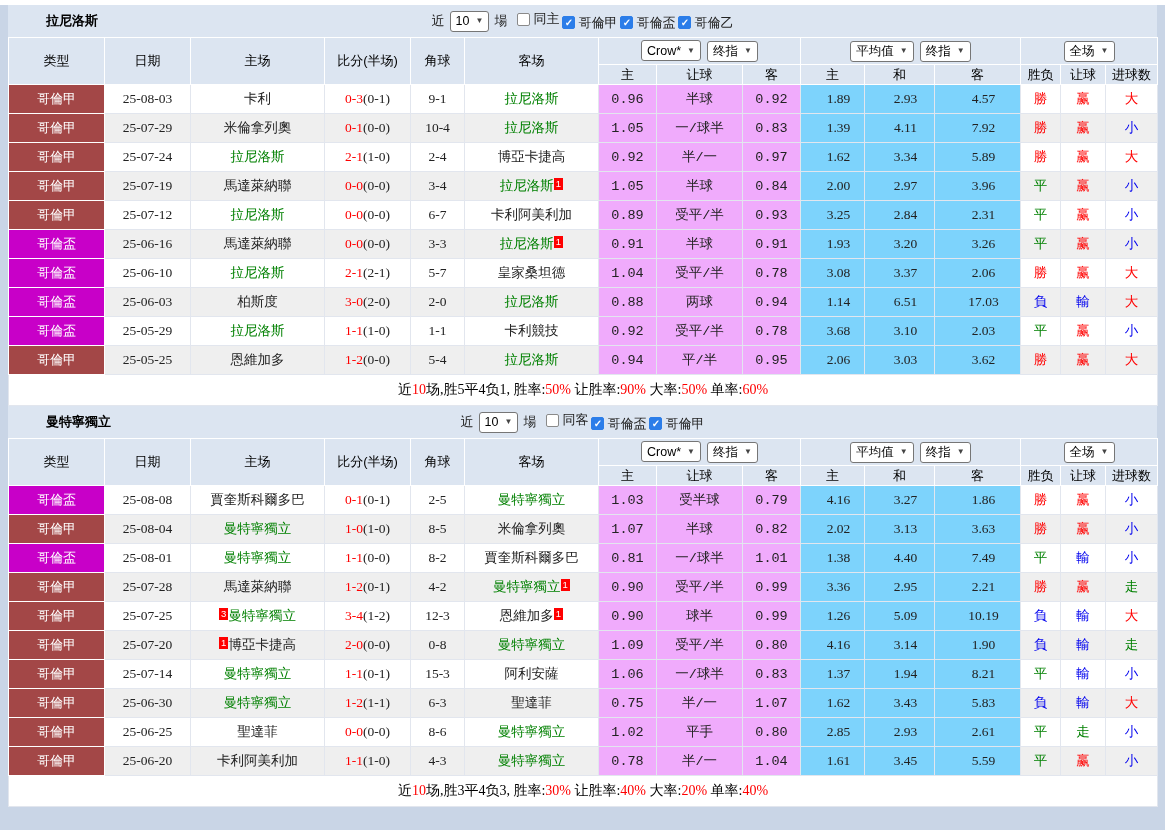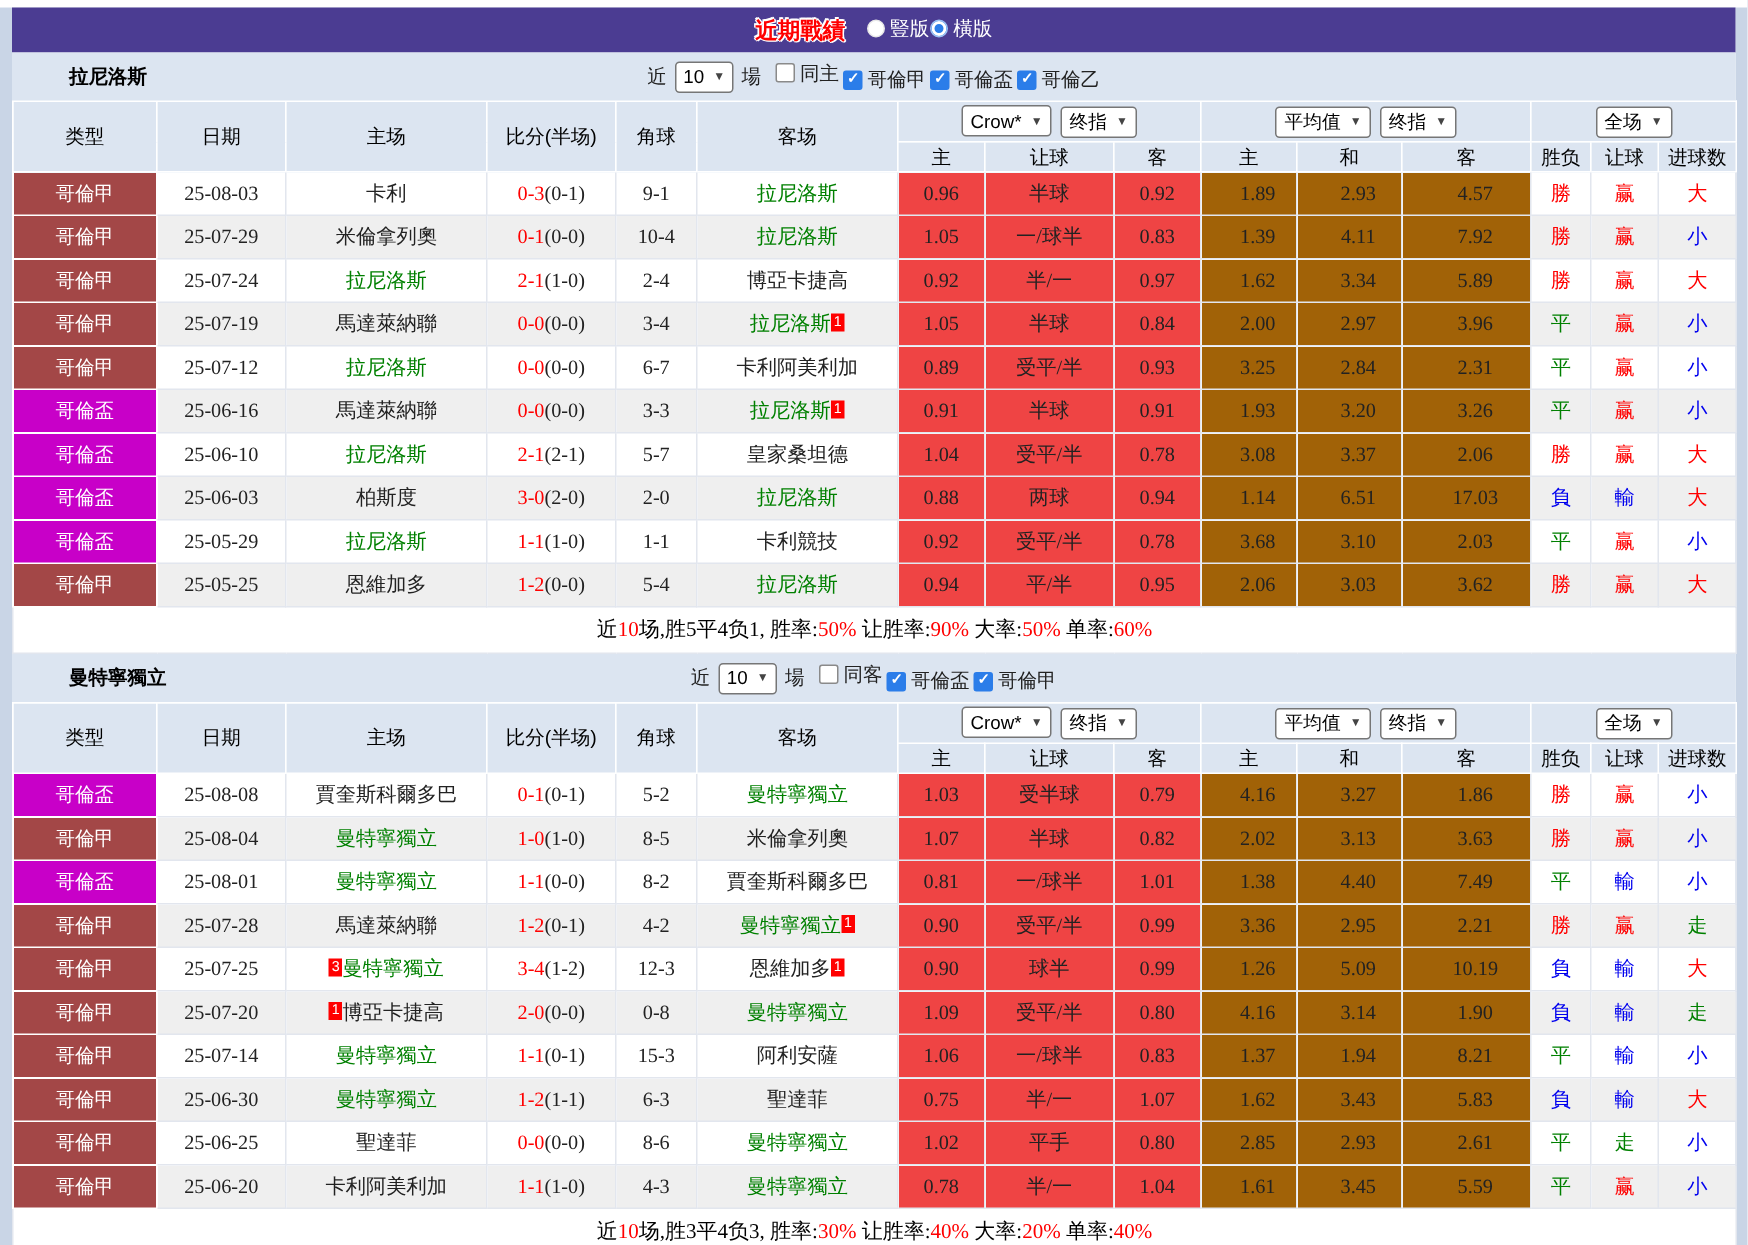--- a/index.html
+++ b/index.html
@@ -30,46 +30,36 @@
   
   table { width:100%; border-collapse:collapse; table-layout:fixed; text-align:center; }
   th { background:#dce5f1; border:1px solid #ffffff; font-weight:normal; font-size:13px; color:#000; }
   tr.h1 th { height:27px; }
   tr.h2 th { height:20px; }
   td { border:1px solid #e2e6ee; height:29px; font-size:13.5px; font-family:"Liberation Serif",serif; color:#222; overflow:hidden; white-space:nowrap; }
   td.league { color:#fff; font-family:"Liberation Sans",sans-serif; font-size:13px; border-color:#fff; }
   td.league.jia { background:#a34747; }
   td.league.bei { background:#c800c8; }
   tr.alt td.plain { background:#efefef; }
-  td.crow { background:#ef4444; }
-  td.avg  { background:#a16207;padding-left:12px; }
+  td.crow { background:#f0abfc;font-family:Liberation Mono, monospace; }
+  td.avg  { background:#7dd3fc;padding-left:12px; }
   .team-green { color:#008000; }
   .c-red { color:#ff0000; }
   .c-green { color:#008000; }
   .c-blue { color:#0000ee; }
   .badge { display:inline-block; background:#ff0000; color:#fff; font-size:9.5px; line-height:12px; padding:0 2px; font-family:"Liberation Sans",sans-serif; position:relative; top:-3px; }
   td.summary { height:31px; background:#fff; font-size:14px; font-family:"Liberation Serif",serif; color:#000; }
   .hgrp .sel { margin:0 3px;align-items:center; }
 </style>
 </head>
 <body>
 
 <div class="topstrip"></div>
 <div class="page">
 
-  <div class="titlebar">
-    <span class="title">近期戰績</span>
-    <span id="view-radios"><span class="vopt">
-          <span class="radio"></span>
-          <span>豎版</span>
-        </span><span class="vopt">
-          <span class="radio on"></span>
-          <span>橫版</span>
-        </span></span>
-  </div>
 
   <div class="ctrl">
     <span class="team">拉尼洛斯</span>
     <span>近</span>
     <span class="sel">
         <span>10</span>
         <span class="caret">▼</span>
       </span>
     <span>場</span>
     <span id="filters-0"><span class="cbwrap">
@@ -411,21 +401,21 @@
         <th>让球</th>
         <th>进球数</th>
       </tr>
     </thead>
     <tbody id="rows-1">
         <tr>
           <td class="league bei">哥倫盃</td>
           <td class="plain">25-08-08</td>
           <td class="plain"><span>賈奎斯科爾多巴</span></td>
           <td class="plain"><span class="c-red">0-1</span><span>(0-1)</span></td>
-          <td class="plain">5-2</td>
+          <td class="plain">2-5</td>
           <td class="plain"><span class="team-green">曼特寧獨立</span></td>
           <td class="crow">1.03</td>
           <td class="crow">受半球</td>
           <td class="crow">0.79</td>
           <td class="avg">4.16</td>
           <td class="avg">3.27</td>
           <td class="avg">1.86</td>
           <td class="plain c-red">勝</td>
           <td class="plain c-red">赢</td>
           <td class="plain c-blue">小</td>

